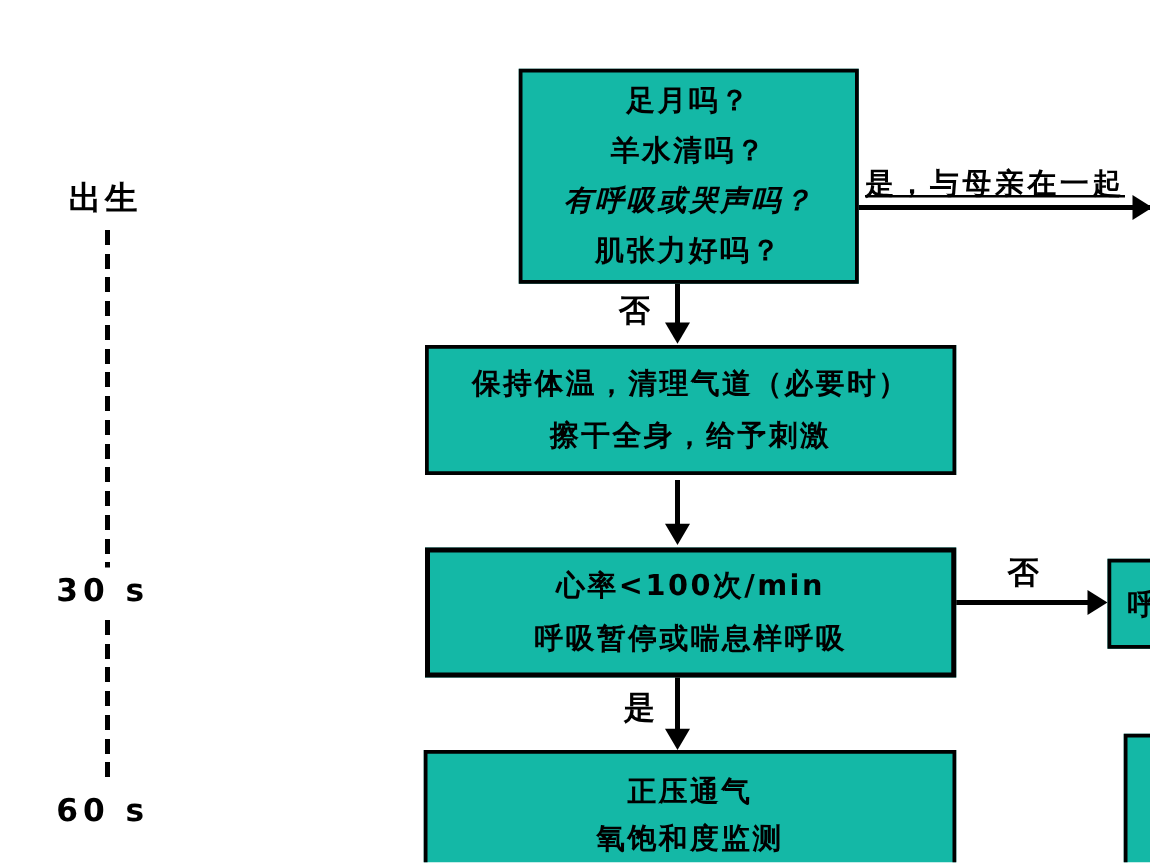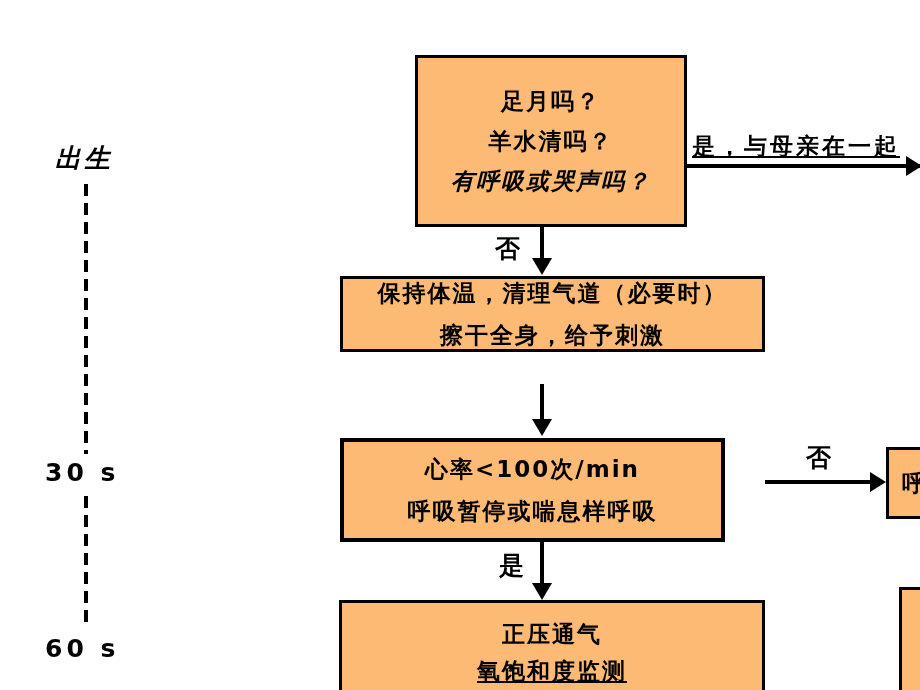--- a/index.html
+++ b/index.html
@@ -9,21 +9,21 @@
     width: 920px;
     height: 690px;
     background: #ffffff;
     overflow: hidden;
     font-family: "DejaVu Sans", sans-serif;
     color: #000000;
   }
   .box {
     position: absolute;
     border: 3px solid #000;
-    background: #fdba74;
+    background: #14b8a6;
     display: flex;
     flex-direction: column;
     justify-content: center;
     align-items: center;
     text-align: center;
     font-weight: bold;
   }
   .box .bline {
     font-size: 23px;
     letter-spacing: 2px;
@@ -54,65 +54,66 @@
     border-top: 10px solid transparent;
     border-bottom: 10px solid transparent;
     border-left: 16px solid #000;
   }
 </style>
 </head>
 <body>
 
 <div id="stage">
 
-  <div class="label" style="left:55px; top:141px; font-size:26px; letter-spacing:3px;font-style:italic;">出生</div>
+  <div class="label" style="left:55px; top:141px; font-size:26px; letter-spacing:3px;">出生</div>
   <div class="dashline" style="left:84px; top:184px; height:270px;"></div>
   <div class="label" style="left:45px; top:458px; font-size:25px; letter-spacing:4px;">30 s</div>
   <div class="dashline" style="left:84px; top:496px; height:128px;"></div>
   <div class="label" style="left:45px; top:634px; font-size:25px; letter-spacing:4px;">60 s</div>
 
   <div class="box" style="left:415px; top:55px; width:272px; height:172px;">
     <div class="bline" style="line-height:40px;">足月吗？</div>
     <div class="bline" style="line-height:40px;">羊水清吗？</div>
     <div class="bline" style="line-height:40px;font-style:italic;">有呼吸或哭声吗？</div>
+    <div class="bline" style="line-height:40px;">肌张力好吗？</div>
   </div>
 
   <div class="label" style="left:692px; top:131px; font-size:23px; letter-spacing:3px;text-decoration:underline;">是，与母亲在一起</div>
   <div class="hline" style="left:687px; top:164px; width:233px;"></div>
   <div class="head-right" style="left:906px; top:156px;"></div>
 
   <div class="label" style="left:495px; top:232px; font-size:25px;">否</div>
   <div class="vline" style="left:540px; top:227px; height:33px;"></div>
   <div class="head-down" style="left:532px; top:258px;"></div>
 
-  <div class="box" style="left:340px; top:276px; width:425px; height:76px;">
+  <div class="box" style="left:340px; top:276px; width:425px; height:104px;">
     <div class="bline" style="line-height:42px;">保持体温，清理气道（必要时）</div>
     <div class="bline" style="line-height:42px;">擦干全身，给予刺激</div>
   </div>
 
   <div class="vline" style="left:540px; top:384px; height:37px;"></div>
   <div class="head-down" style="left:532px; top:419px;"></div>
 
-  <div class="box" style="left:340px; top:438px; width:385px; height:104px; border-width:4px;">
+  <div class="box" style="left:340px; top:438px; width:425px; height:104px; border-width:4px;">
     <div class="bline" style="line-height:42px;">心率&lt;100次/min</div>
     <div class="bline" style="line-height:42px;">呼吸暂停或喘息样呼吸</div>
   </div>
 
   <div class="label" style="left:806px; top:441px; font-size:25px;">否</div>
   <div class="hline" style="left:765px; top:480px; width:106px;"></div>
   <div class="head-right" style="left:870px; top:472px;"></div>
 
   <div class="box" style="left:886px; top:447px; width:70px; height:72px; align-items:flex-start; padding-left:13px;">
     <div class="bline">呼</div>
   </div>
 
   <div class="label" style="left:499px; top:549px; font-size:25px;">是</div>
   <div class="vline" style="left:540px; top:542px; height:43px;"></div>
   <div class="head-down" style="left:532px; top:583px;"></div>
 
   <div class="box" style="left:339px; top:600px; width:426px; height:110px; justify-content:flex-start; padding-top:13px;">
     <div class="bline" style="line-height:37px;">正压通气</div>
-    <div class="bline" style="line-height:37px;text-decoration:underline;">氧饱和度监测</div>
+    <div class="bline" style="line-height:37px;">氧饱和度监测</div>
   </div>
 
   <div class="box" style="left:899px; top:587px; width:60px; height:120px;"></div>
 
 </div>
 
 </body></html>

